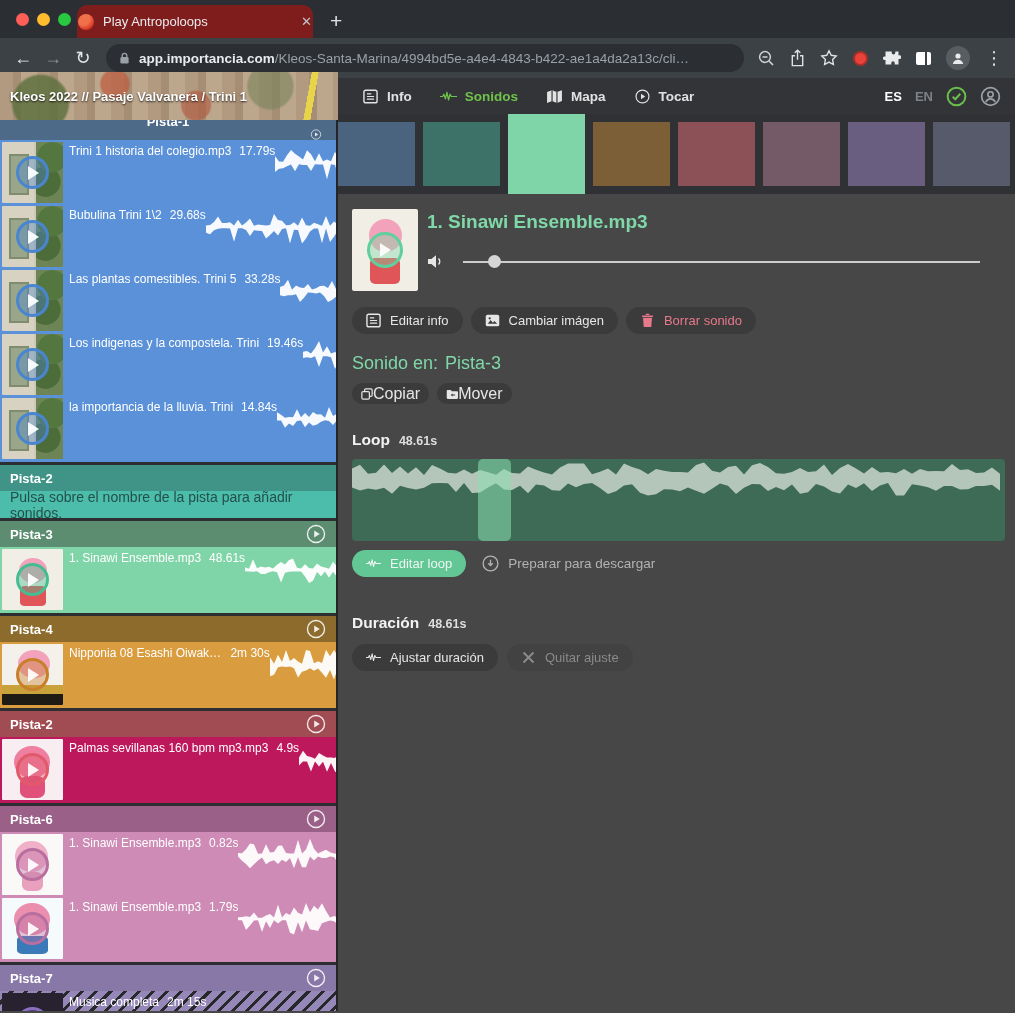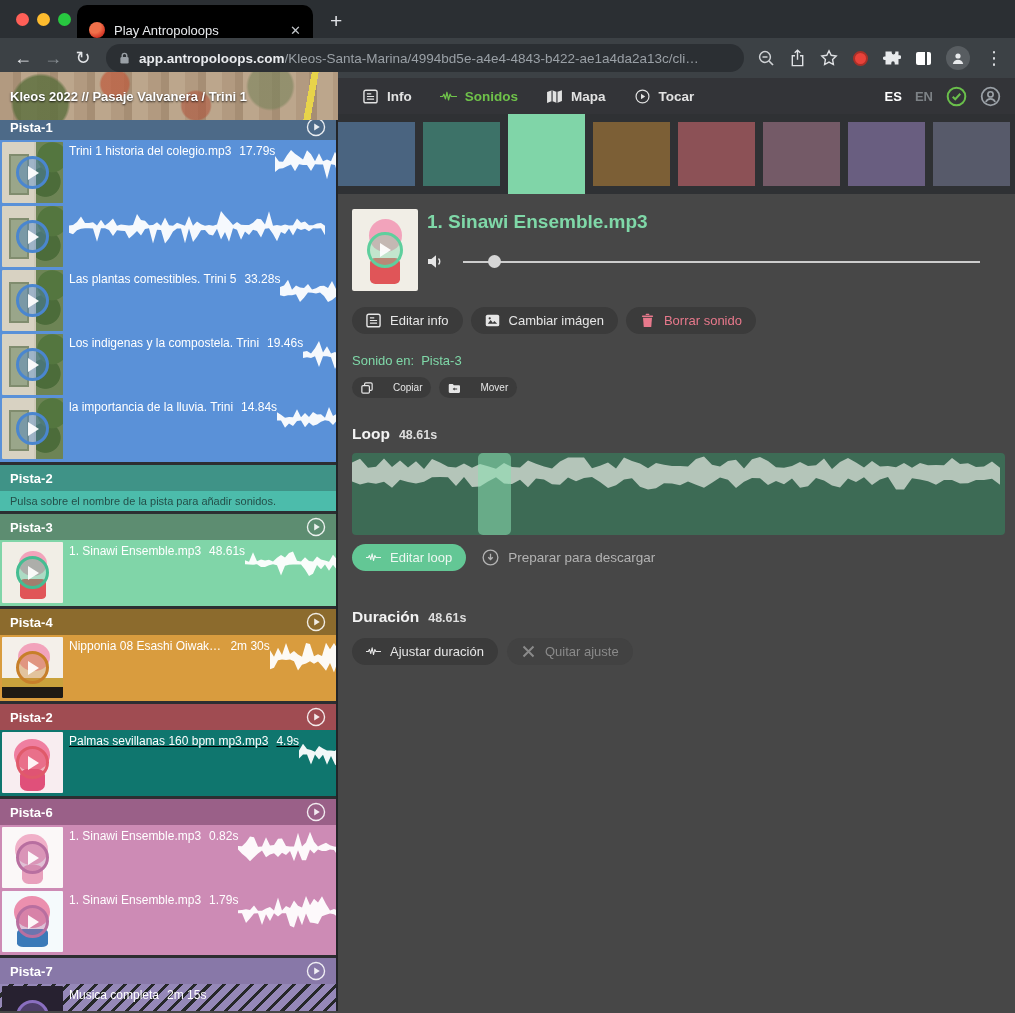--- a/index.html
+++ b/index.html
@@ -10,22 +10,22 @@
     font-family:"Liberation Sans", sans-serif;
     -webkit-font-smoothing:antialiased;
   }
 
   
   .titlebar { height:38px; background:#2b2f33; position:relative; }
   .lights { position:absolute; left:16px; top:13px; display:flex; gap:8px; }
   .light { width:13px; height:13px; border-radius:50%; }
   .light.red{background:#ff5f57}.light.yellow{background:#febc2e}.light.green{background:#28c840}
   .tab { position:absolute; left:77px; bottom:0; width:236px; height:33px;
-    background:#000000; border-radius:10px 10px 0 0; display:flex; align-items:flex-end;
-    padding:0 12px; color:#e8eaed; font-size:13px; }
+    background:#7f1d1d; border-radius:10px 10px 0 0; display:flex; align-items:center;
+    padding:0 1px; color:#e8eaed; font-size:13px; }
   .favicon { width:16px; height:16px; border-radius:50%;
     background:radial-gradient(circle at 35% 30%, #f0704a 0 40%, #d83a28 70%, #a62a18); flex:none; }
   .tab-title { flex:1; margin-left:9px; white-space:nowrap; overflow:hidden; }
   .tab-close { color:#c3c7cb; font-size:13px; margin-left:8px; }
   .newtab { position:absolute; left:330px; bottom:4px; color:#dfe1e5; font-size:21px; line-height:26px; }
 
   .toolbar { height:40px; background:#3c4145; display:flex; align-items:center; padding:0 8px; }
   .tool-ic { width:30px; text-align:center; font-size:18px; color:#e3e5e8; flex:none; }
   .tool-ic.dim { color:#8a9095; }
   .urlbar { flex:1; height:28px; background:#2b2f33; border-radius:14px; margin:0 8px;
@@ -71,21 +71,21 @@
   .thumb { width:61px; height:61px; flex:none; position:relative; overflow:hidden; border-radius:1px; }
   .overlay { position:absolute; inset:0; margin:auto; width:33px; height:33px; border-radius:50%;
     border:3px solid; display:flex; align-items:center; justify-content:center; z-index:2; }
   .overlay i { display:block; width:0; height:0; border:7px solid transparent;
     border-left:11px solid rgba(255,255,255,.92); margin-left:8px; }
   .clip-main { flex:1; min-width:0; display:flex; padding-top:1px; }
   .clip-row { display:flex; justify-content:space-between; color:#fff; font-size:12px; line-height:17px; }
   .clip-title { white-space:nowrap; overflow:hidden; text-overflow:ellipsis; margin-right:8px; }
   .clip-duration { flex:none; }
   .wave { height:36px; margin-top:2px; }
-  .track-empty { height:20px; display:flex; align-items:center; padding:0 10px; font-size:11px; color:#24504a; }
+  .track-empty { height:27px; display:flex; align-items:center; padding:0 10px; font-size:14px; color:#24504a; }
 
   
   .thumb-photo-door { background:linear-gradient(90deg,#d8d2c2 0 52%,#cfc9b8 52% 58%,#73895c 58% 100%); }
   .thumb-photo-door::before { content:''; position:absolute; left:12%; top:20%; width:25%; height:60%;
     background:#9aa68a; border:2px solid #808c6e; }
   .thumb-photo-door::after { content:''; position:absolute; right:0; top:0; width:44%; height:100%;
     background:radial-gradient(circle at 60% 25%, #54763f 0 30%, transparent 32%),
                radial-gradient(circle at 35% 65%, #4c6c3a 0 34%, transparent 36%), #6d8455; }
   .thumb-peppa-drink { background:#f1eee6; }
   .thumb-peppa-drink::before { content:''; position:absolute; left:28%; top:14%; width:46%; height:42%;
@@ -134,26 +134,26 @@
   .slider::before { content:''; position:absolute; left:0; right:0; top:6.5px; height:1.5px; background:#cdcdcd; }
   .handle { position:absolute; top:0.5px; width:13px; height:13px; border-radius:50%; background:#d6d6d6; }
 
   .btnrow { display:flex; align-items:center; gap:8px; margin-top:16px; }
   .pill { display:inline-flex; align-items:center; gap:9px; height:27px; padding:0 14px;
     border-radius:14px; background:#3b3b3b; color:#e6e6e6; font-size:13px; border:none; font-family:inherit; }
   .pill .ic { width:15px; height:15px; }
   .pill.delete { color:#e8798c; }
   .pill.mint { background:#63c795; color:#edf7f1; }
   .pill.disabled { background:#424242; color:#8a8a8a;text-align:right; }
-  .pill.small { height:21px; padding:0 9px; font-size:10px; border-radius:11px; gap:20px; }
+  .pill.small { height:21px; padding:0 9px; font-size:16px; border-radius:11px; gap:0; }
   .pill.small .ic { width:12px; height:12px; }
   .linkbtn { display:inline-flex; align-items:center; gap:9px; color:#b3b3b3; font-size:13.5px; }
   .linkbtn .ic { width:17px; height:17px; }
 
-  .sound-in { margin-top:19px; font-size:13px; color:#7fd8a8; }
+  .sound-in { margin-top:19px; font-size:18px; color:#7fd8a8; }
   .sound-in a { color:#7fd8a8; text-decoration:none; margin-left:7px; }
   .smallrow { margin-top:9px; }
 
   h2.sec { margin:27px 0 0; font-size:15.5px; color:#f2f2f2; font-weight:bold; }
   h2.sec .secval { font-size:12.5px; color:#dedede; margin-left:9px; }
   h2.sec.dur { margin-top:37px; }
 
   .loopbox { margin-top:10px; height:82px; background:#3d6b55; border-radius:4px; position:relative; overflow:hidden; }
   .loopwave { position:absolute; inset:0; }
   .playhead { position:absolute; top:0; bottom:0; background:rgba(140,224,178,.55); border-radius:5px; }
@@ -179,21 +179,21 @@
 
 <div class="toolbar">
   <div class="tool-ic">←</div>
   <div class="tool-ic dim">→</div>
   <div class="tool-ic">↻</div>
   <div class="urlbar">
     <svg width="11" height="14" viewBox="0 0 12 14">
         <rect x="1.5" y="6" width="9" height="7" rx="1.5" fill="#9aa0a6"></rect>
         <path d="M3.5 6.2V4.4a2.5 2.5 0 015 0v1.8" stroke="#9aa0a6" stroke-width="1.5" fill="none"></path>
       </svg>
-    <span class="url-host">app.antropoloops.com</span>
+    <span class="url-host">app.importancia.com</span>
       <span class="url-path">/Kleos-Santa-Marina/4994bd5e-a4e4-4843-b422-ae1a4da2a13c/cli…</span>
   </div>
   <div class="right-ics">
     <svg width="17" height="17" viewBox="0 0 17 17">
         <circle cx="7" cy="7" r="5.4" fill="none" stroke="#cfd2d5" stroke-width="1.5"></circle>
         <path d="M4.5 7h5" stroke="#cfd2d5" stroke-width="1.5"></path>
         <path d="M11 11l4 4" stroke="#cfd2d5" stroke-width="1.7"></path>
       </svg>
     <svg width="15" height="18" viewBox="0 0 14 18">
         <path d="M7 1.2v9.5M4.2 3.8L7 1.2l2.8 2.6" stroke="#dfe1e4" stroke-width="1.4" fill="none"></path>
@@ -259,21 +259,21 @@
         <circle cx="10" cy="10" r="8.4" fill="none" stroke="#9aa0a6" stroke-width="1.7"></circle>
         <circle cx="10" cy="8" r="2.5" fill="none" stroke="#9aa0a6" stroke-width="1.6"></circle>
         <path d="M5.6 15.2c.8-2.1 2.5-3 4.4-3s3.6.9 4.4 3" stroke="#9aa0a6" stroke-width="1.6" fill="none"></path>
       </svg>
   </div>
 </div>
 
 <div class="content">
   <aside id="track-list">
       <section class="track">
-        <div class="track-header" style="background: rgb(77, 106, 136);">
+        <div class="track-header" style="background: rgb(77, 106, 136); flex-direction: column;">
           <span>Pista-1</span>
           <svg class="th-play" viewBox="0 0 22 22">
             <circle cx="11" cy="11" r="9.4" fill="none" stroke="rgba(255,255,255,.88)" stroke-width="1.5"></circle>
             <path d="M9 7.2l6.2 3.8L9 14.8z" fill="rgba(255,255,255,.88)"></path>
           </svg>
         </div>
         <div class="track-body" style="background: rgb(90, 145, 216);">
           <div class="clip">
             <div class="thumb thumb-photo-door">
               <span class="overlay" style="border-color:#4a86cf;background:#4a86cf66">
@@ -290,20 +290,24 @@
                 </svg></div>
             </div>
           </div>
           <div class="clip">
             <div class="thumb thumb-photo-door">
               <span class="overlay" style="border-color:#4a86cf;background:#4a86cf66">
                 <i></i>
               </span>
             </div>
             <div class="clip-main">
+              <div class="clip-row">
+                <span class="clip-title">Bubulina Trini 1\2</span>
+                <span class="clip-duration">29.68s</span>
+              </div>
               <div class="wave"><svg width="257" height="36" viewBox="0 0 257 36" preserveAspectRatio="none">
                   <polygon points="0,16.6 4,16.0 8,12.9 12,7.6 16,14.1 20,14.0 24,13.2 28,16.6 32,10.8 36,16.6 40,13.4 44,9.4 48,16.7 52,15.6 56,15.9 60,16.6 64,15.9 68,5.1 72,11.0 76,11.7 80,16.2 84,16.0 88,13.2 92,16.7 96,8.5 100,16.3 104,16.7 108,13.7 112,15.2 116,16.7 120,7.1 124,16.7 128,12.5 132,15.3 136,16.7 140,16.0 144,16.7 148,15.5 152,2.1 156,7.0 160,11.3 164,16.0 168,12.9 172,15.8 176,15.9 180,16.1 184,13.7 188,9.7 192,10.3 196,15.6 200,2.3 204,16.7 208,15.9 212,16.7 216,15.6 220,16.6 224,16.2 228,9.4 232,13.7 236,12.4 240,16.2 244,16.2 248,14.5 252,13.9 256,16.7 256,26.2 252,19.3 248,19.6 244,19.3 240,22.3 236,19.8 232,21.1 228,19.3 224,26.6 220,19.5 216,25.0 212,23.0 208,32.2 204,25.0 200,19.3 196,19.8 192,28.6 188,22.1 184,20.7 180,25.9 176,22.5 172,30.7 168,20.7 164,19.3 160,32.8 156,23.1 152,30.5 148,19.7 144,26.6 140,25.4 136,20.9 132,21.2 128,27.7 124,33.0 120,19.5 116,34.3 112,19.4 108,19.5 104,22.5 100,29.6 96,34.5 92,21.1 88,20.7 84,34.6 80,19.3 76,20.0 72,26.6 68,22.0 64,26.1 60,29.6 56,22.1 52,21.8 48,21.3 44,27.1 40,21.1 36,19.3 32,19.3 28,32.8 24,19.6 20,19.3 16,19.3 12,19.7 8,21.2 4,25.2 0,23.8" fill="#ffffff" fill-opacity="0.95"></polygon>
                 </svg></div>
             </div>
           </div>
           <div class="clip">
             <div class="thumb thumb-photo-door">
               <span class="overlay" style="border-color:#4a86cf;background:#4a86cf66">
                 <i></i>
               </span>
@@ -413,21 +417,21 @@
         </div>
       </section>
       <section class="track">
         <div class="track-header" style="background: rgb(160, 76, 82);">
           <span>Pista-2</span>
           <svg class="th-play" viewBox="0 0 22 22">
             <circle cx="11" cy="11" r="9.4" fill="none" stroke="rgba(255,255,255,.88)" stroke-width="1.5"></circle>
             <path d="M9 7.2l6.2 3.8L9 14.8z" fill="rgba(255,255,255,.88)"></path>
           </svg>
         </div>
-        <div class="track-body" style="background: #0f766e; text-decoration: underline;">
+        <div class="track-body" style="background: #be185d;">
           <div class="clip">
             <div class="thumb thumb-peppa-pink">
               <span class="overlay" style="border-color:#e05a6a;background:#e05a6a66">
                 <i></i>
               </span>
             </div>
             <div class="clip-main">
               <div class="clip-row">
                 <span class="clip-title">Palmas sevillanas 160 bpm mp3.mp3</span>
                 <span class="clip-duration">4.9s</span>

